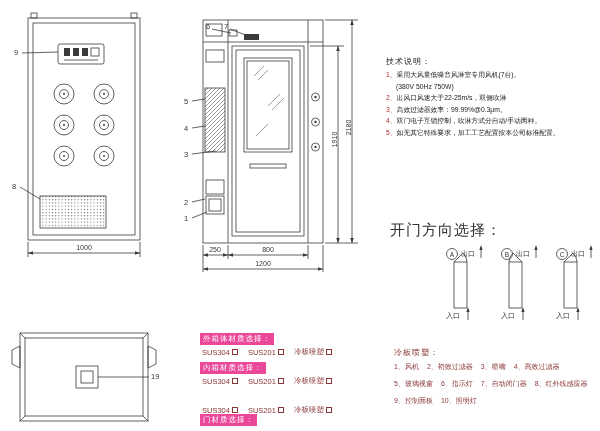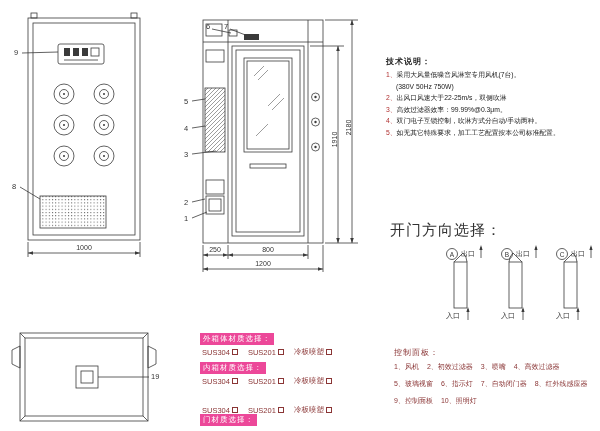--- a/index.html
+++ b/index.html
@@ -17,21 +17,21 @@
 
   .t {position:absolute;white-space:nowrap;color:#333}
   .dim {font-size:7px;text-align:center}
   .dim.v {transform:rotate(-90deg)}
   .co {font-size:7.5px}
   .sec-title {font-size:15px;letter-spacing:1px;color:#333}
   .lbl7 {font-size:7px;color:#333}
   .circ-letter {font-size:6.5px;width:7px;text-align:center;color:#333}
 
   .tn {position:absolute;left:386px;top:56px;width:212px}
-  .tn-title {font-size:8px;font-weight:bold;color:#222;letter-spacing:1px;margin-bottom:2px}
+  .tn-title {font-size:8px;font-weight:normal;color:#222;letter-spacing:1px;margin-bottom:2px}
   .tn-item {font-size:6.8px;line-height:11.5px;color:#222;white-space:nowrap}
   .tn-num {display:inline-block;min-width:10px;color:#b03030}
 
   .mat-label {position:absolute;font-size:7.5px;background:#ec4899;color:#fff;
               padding:1px 3px;letter-spacing:1px;white-space:nowrap}
   .mat-opts {position:absolute;font-size:7.5px;color:#8a3535;display:flex;align-items:center;white-space:nowrap}
   .mat-opt {margin-right:2px}
   .chk {width:6px;height:6px;border:1px solid #8a3535;display:inline-block;margin-right:10px;background:#fff}
 
   .lg {position:absolute;color:#8a3535;white-space:nowrap}
@@ -275,21 +275,21 @@
   <div class="mat-label" style="left:200px;top:414px">门材质选择：</div>
   <div class="mat-opts" style="left:202px;top:405px">
     <span class="mat-opt">SUS304</span>
       <span class="chk"></span>
     <span class="mat-opt">SUS201</span>
       <span class="chk"></span>
     <span class="mat-opt">冷板喷塑</span>
       <span class="chk"></span>
   </div>
 
-  <div class="lg lg-title" style="left:394px;top:347px">控制面板：</div>
+  <div class="lg lg-title" style="left:394px;top:347px">冷板喷塑：</div>
   <div class="lg lg-row" style="left:394px;top:362px">
     <span>1、风机</span>
     <span>2、初效过滤器</span>
     <span>3、喷嘴</span>
     <span>4、高效过滤器</span>
   </div>
   <div class="lg lg-row" style="left:394px;top:379px">
     <span>5、玻璃视窗</span>
     <span>6、指示灯</span>
     <span>7、自动闭门器</span>

